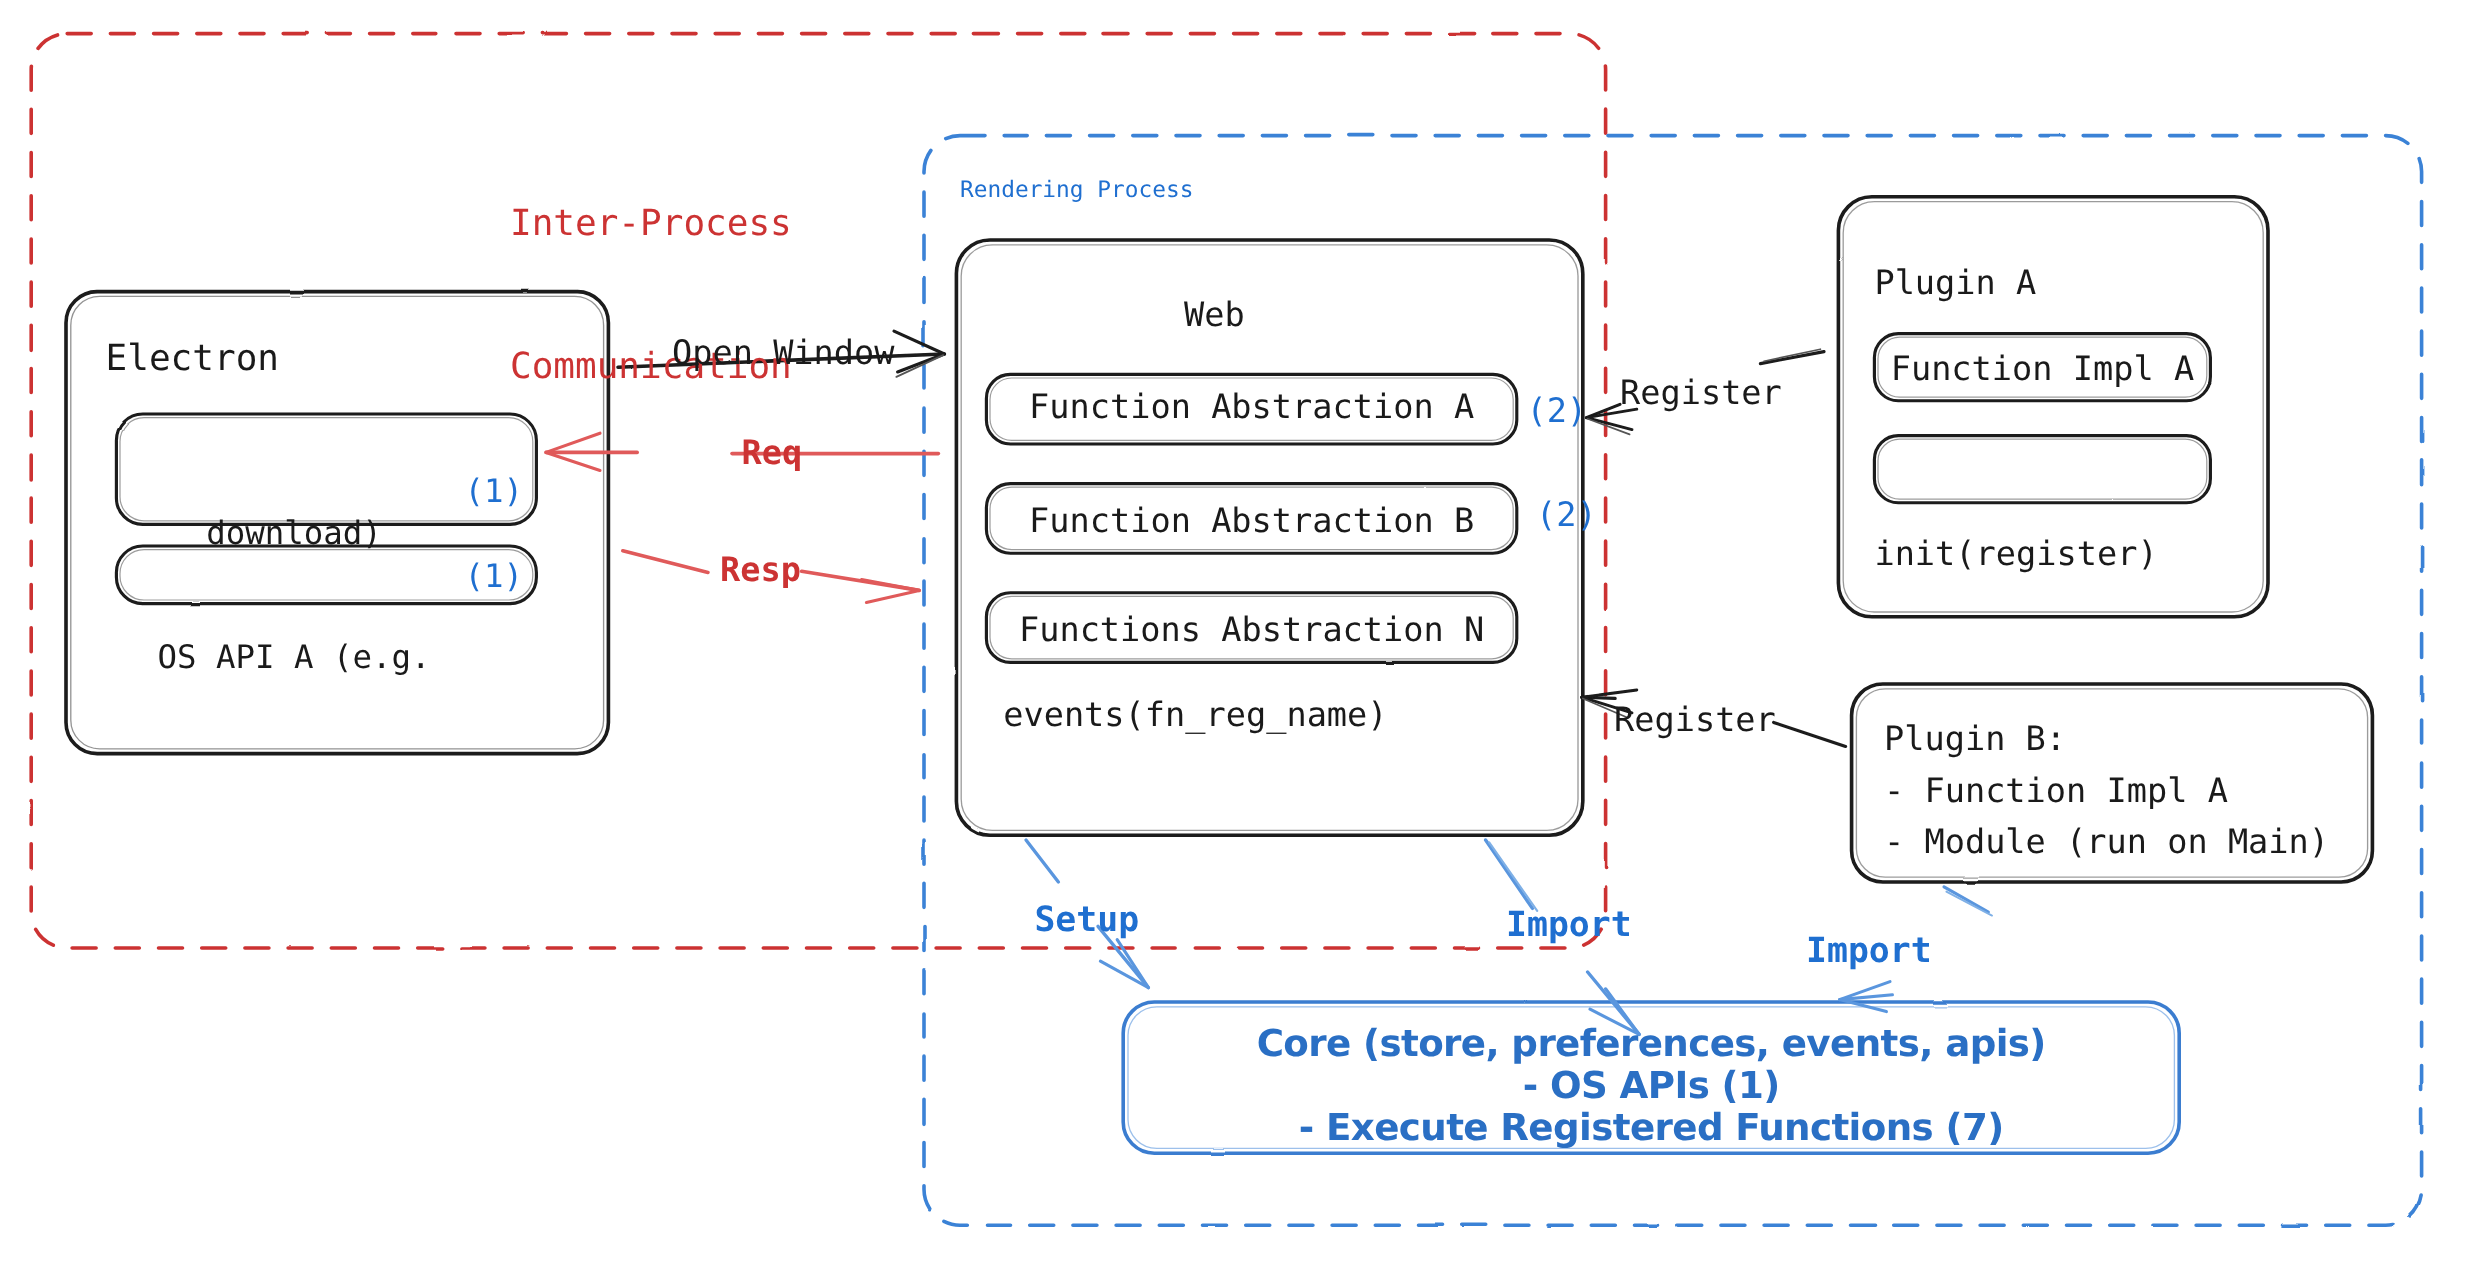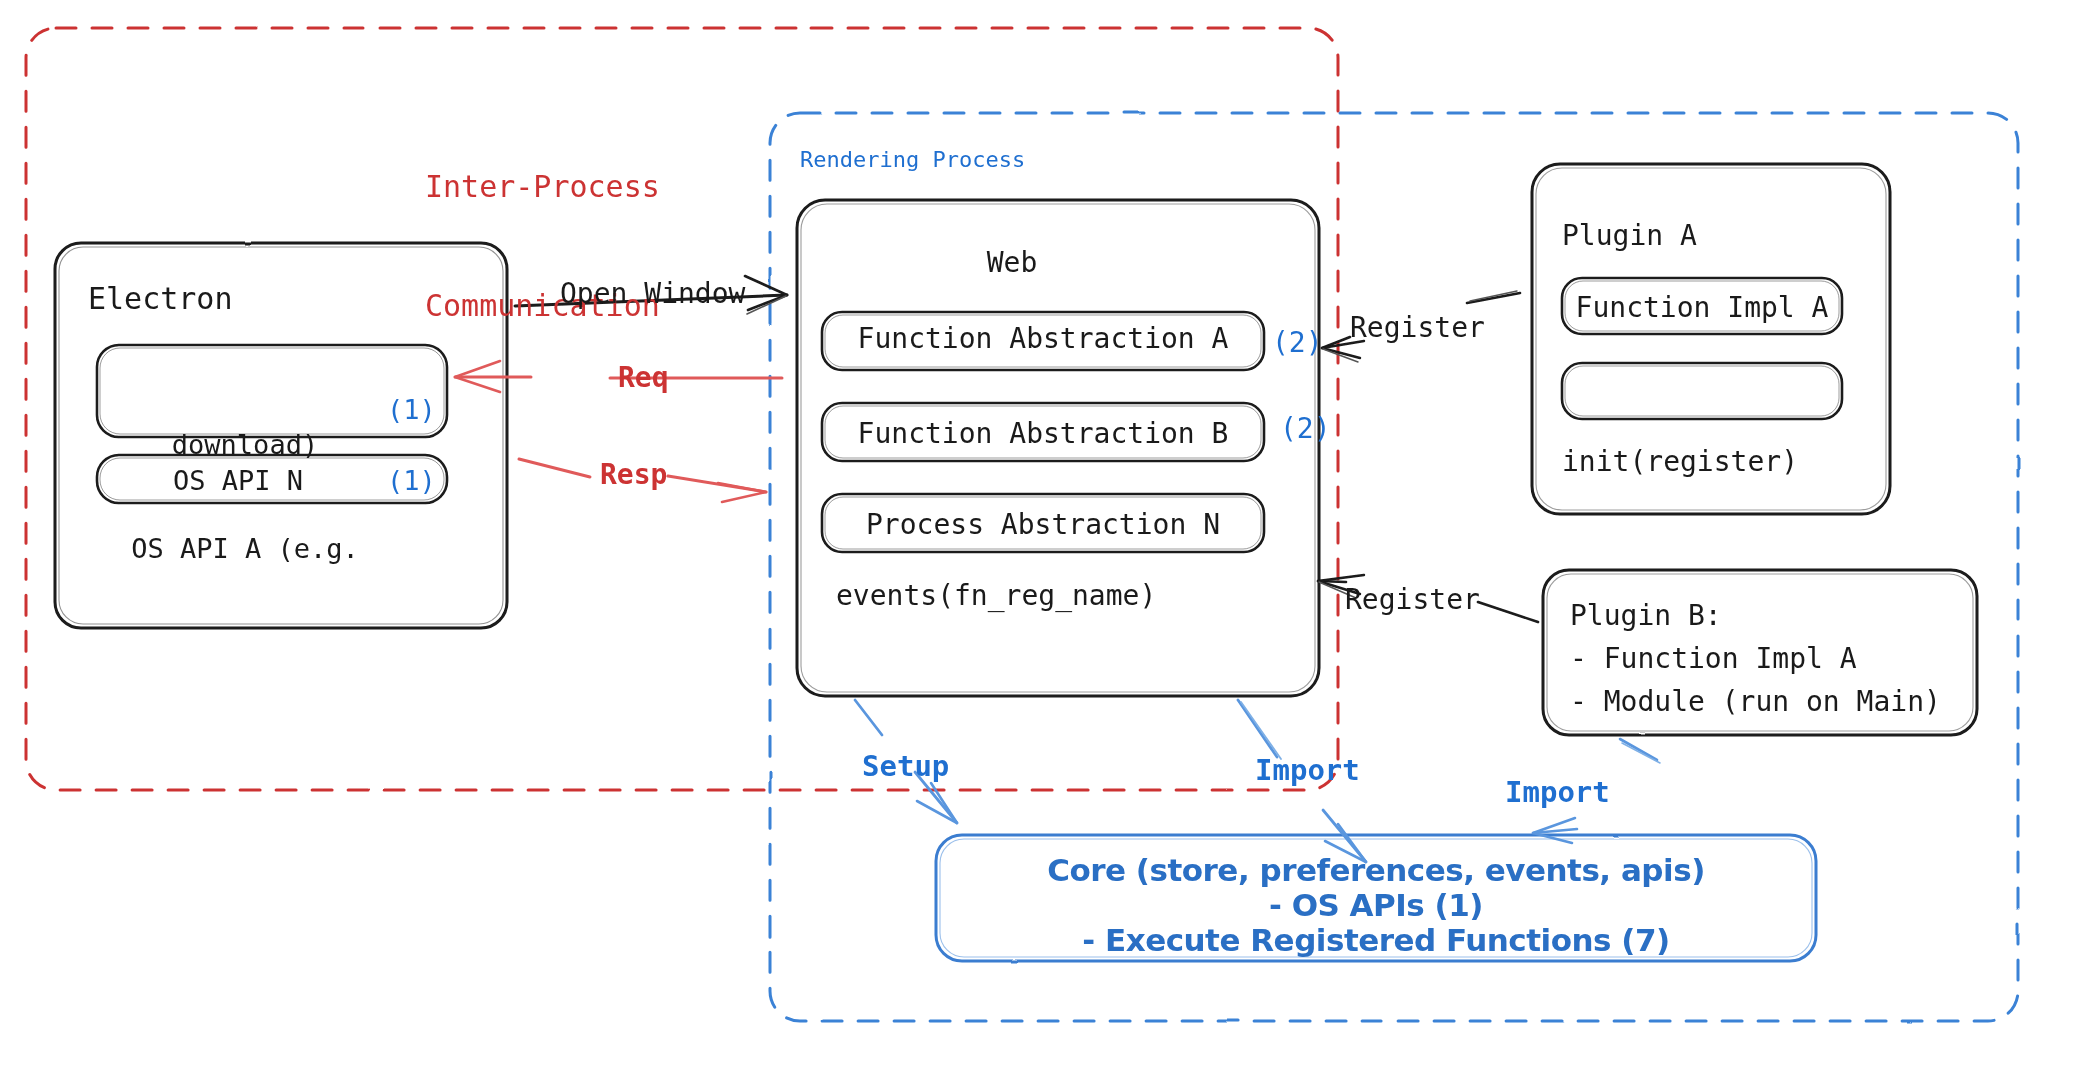--- a/index.html
+++ b/index.html
@@ -172,55 +172,54 @@
       <path d="M1575 818 L1533 833" fill="none" stroke="#5a96de" stroke-width="2.6" stroke-linecap="round"></path>
       <path d="M1533 833 L1577 829 M1533 833 L1572 843" fill="none" stroke="#5a96de" stroke-width="2.6" stroke-linecap="round"></path>
     </g>
   </svg>
 
   <div class="lbl red" style="left:425px; top:88px; font-size:30px; line-height:1.32;">
     <div>Inter-Process</div>
     <div>Communication</div>
   </div>
 
-  <div class="lbl blue" style="left:800px; top:146px; font-size:22px;">Rendering Process</div>
+  <div class="lbl blue" style="left:800px; top:146px; font-size:19px;">Rendering Process</div>
 
   <div class="lbl blk" style="left:88px; top:280px; font-size:30px;">Electron</div>
 
   <div style="position:absolute; left:97px; top:345px; width:350px; height:92px;">
     <div class="lbl blk center" style="left:0; top:14px; width:296px; font-size:27px;">
       <div>download)</div>
       <div>OS API A (e.g.</div>
     </div>
     <div class="lbl blue" style="left:290px; top:48px; font-size:27px;">(1)</div>
   </div>
 
   <div style="position:absolute; left:97px; top:455px; width:350px; height:48px;">
-    <div class="lbl blk center" style="left:0; top:9px; width:282px; font-size:27px;">OS API N</div>
     <div class="lbl blue" style="left:290px; top:9px; font-size:27px;">(1)</div>
   </div>
 
   <div class="lbl blk" style="left:560px; top:276px; font-size:28px;">Open Window</div>
   <div class="lbl red" style="left:618px; top:360px; font-size:28px; font-weight:600;">Req</div>
   <div class="lbl red" style="left:600px; top:457px; font-size:28px; font-weight:600;">Resp</div>
 
   <div class="lbl blk center" style="left:797px; top:245px; width:430px; font-size:28px;">Web</div>
 
   <div style="position:absolute; left:822px; top:308px; width:442px; height:58px;padding-left:12px;">
     <div class="lbl blk center" style="left:0; top:13px; width:442px; font-size:28px;">Function Abstraction A</div>
   </div>
   <div class="lbl blue" style="left:1272px; top:325px; font-size:28px;">(2)</div>
 
   <div style="position:absolute; left:822px; top:403px; width:442px; height:58px;padding-left:16px;">
     <div class="lbl blk center" style="left:0; top:13px; width:442px; font-size:28px;">Function Abstraction B</div>
   </div>
   <div class="lbl blue" style="left:1280px; top:411px; font-size:28px;">(2)</div>
 
   <div style="position:absolute; left:822px; top:494px; width:442px; height:58px;">
-    <div class="lbl blk center" style="left:0; top:13px; width:442px; font-size:28px;">Process Abstraction N</div>
+    <div class="lbl blk center" style="left:0; top:13px; width:442px; font-size:28px;">Functions Abstraction N</div>
   </div>
 
   <div class="lbl blk" style="left:836px; top:578px; font-size:28px;">events(fn_reg_name)</div>
 
   <div class="lbl blk" style="left:1350px; top:310px; font-size:28px;">Register</div>
   <div class="lbl blk" style="left:1345px; top:582px; font-size:28px;">Register</div>
 
   <div class="lbl blk" style="left:1562px; top:218px; font-size:28px;">Plugin A</div>
   <div style="position:absolute; left:1562px; top:278px; width:280px; height:56px;">
     <div class="lbl blk center" style="left:0; top:12px; width:280px; font-size:28px;">Function Impl A</div>

